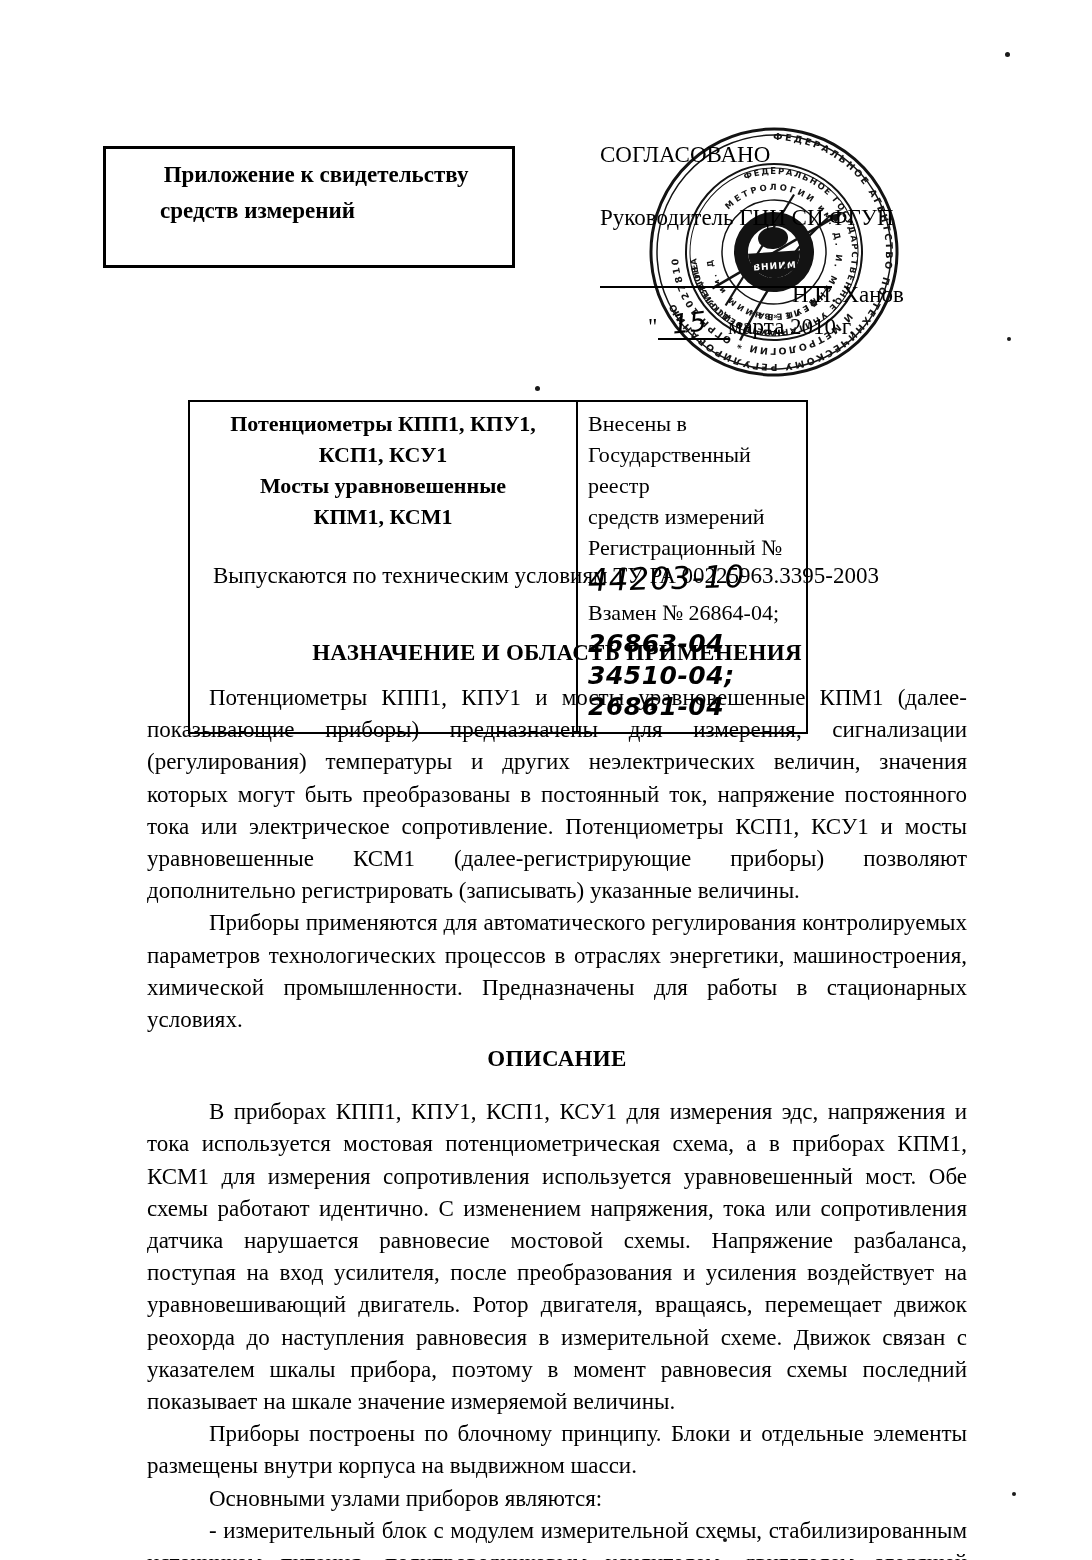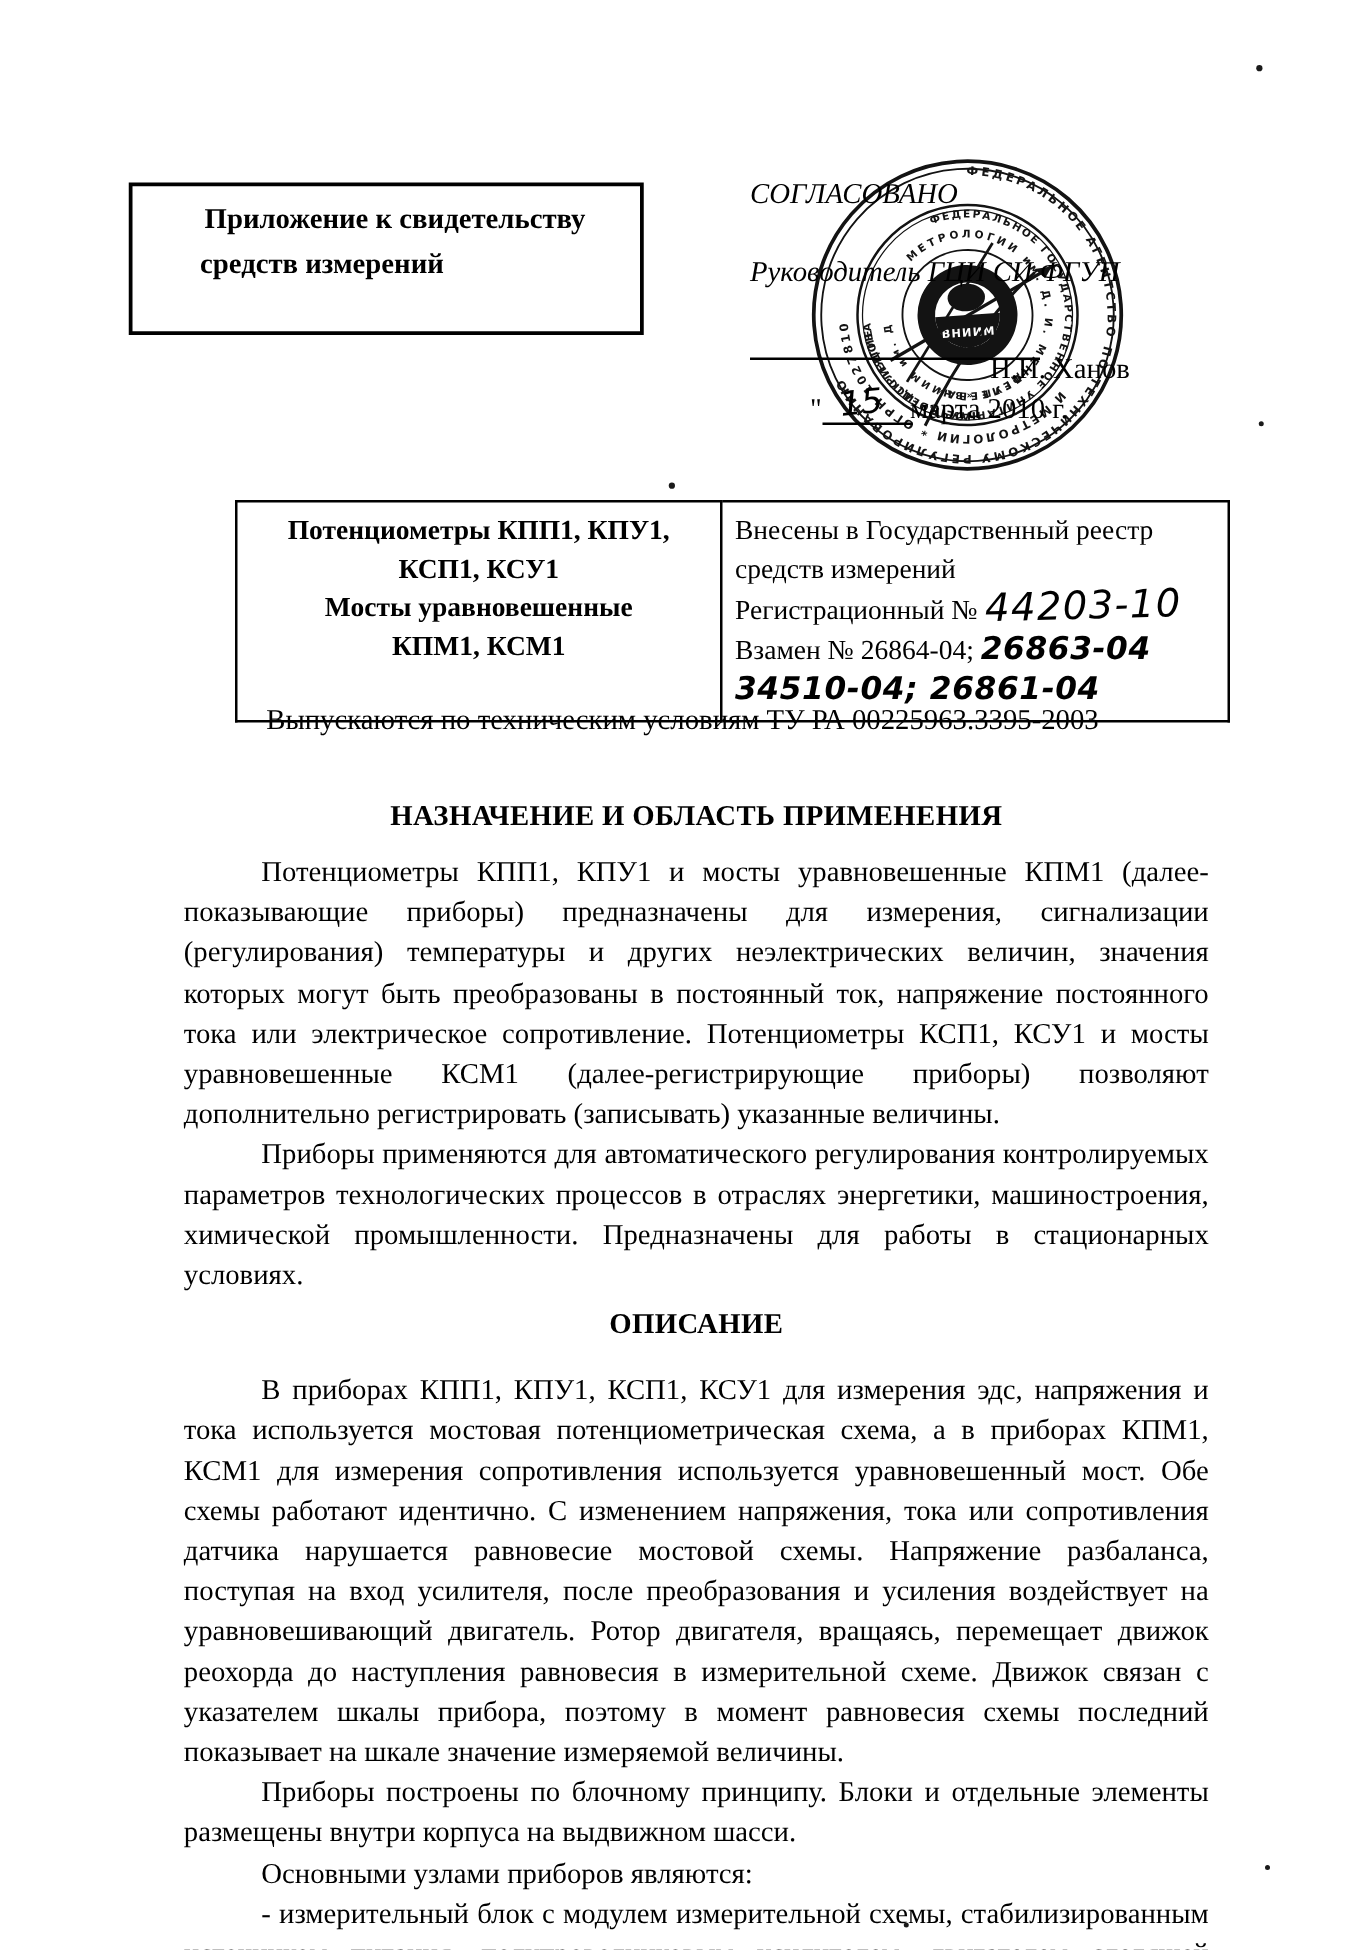--- a/index.html
+++ b/index.html
@@ -56,21 +56,21 @@
   
   .approval {
     position: absolute;
     left: 600px;
     top: 134px;
     width: 360px;
     font-size: 23px;
     line-height: 41px;
     z-index: 3;
   }
-  .approval .ap-line { white-space: nowrap; font-style: italic; }
+  .approval .ap-line { white-space: nowrap; }
   .ap-sign-row {
     position: relative;
     margin-top: 20px;
     height: 42px;
   }
   .ap-sign-rule {
     position: absolute;
     left: 0;
     top: 28px;
     width: 232px;
@@ -121,21 +121,21 @@
     opacity: 0.92;
     transform: rotate(-4deg);
   }
   .stamp svg { display: block; width: 100%; height: 100%; }
 
   
   .dev-table {
     position: absolute;
     left: 188px;
     top: 400px;
-    width: 796px;
+    width: 620px;
     border: 2px solid #000;
     border-collapse: collapse;
     box-sizing: border-box;
   }
   .dev-table td {
     border: 2px solid #000;
     vertical-align: top;
     padding: 6px 10px 10px 10px;
   }
   .dev-left {

